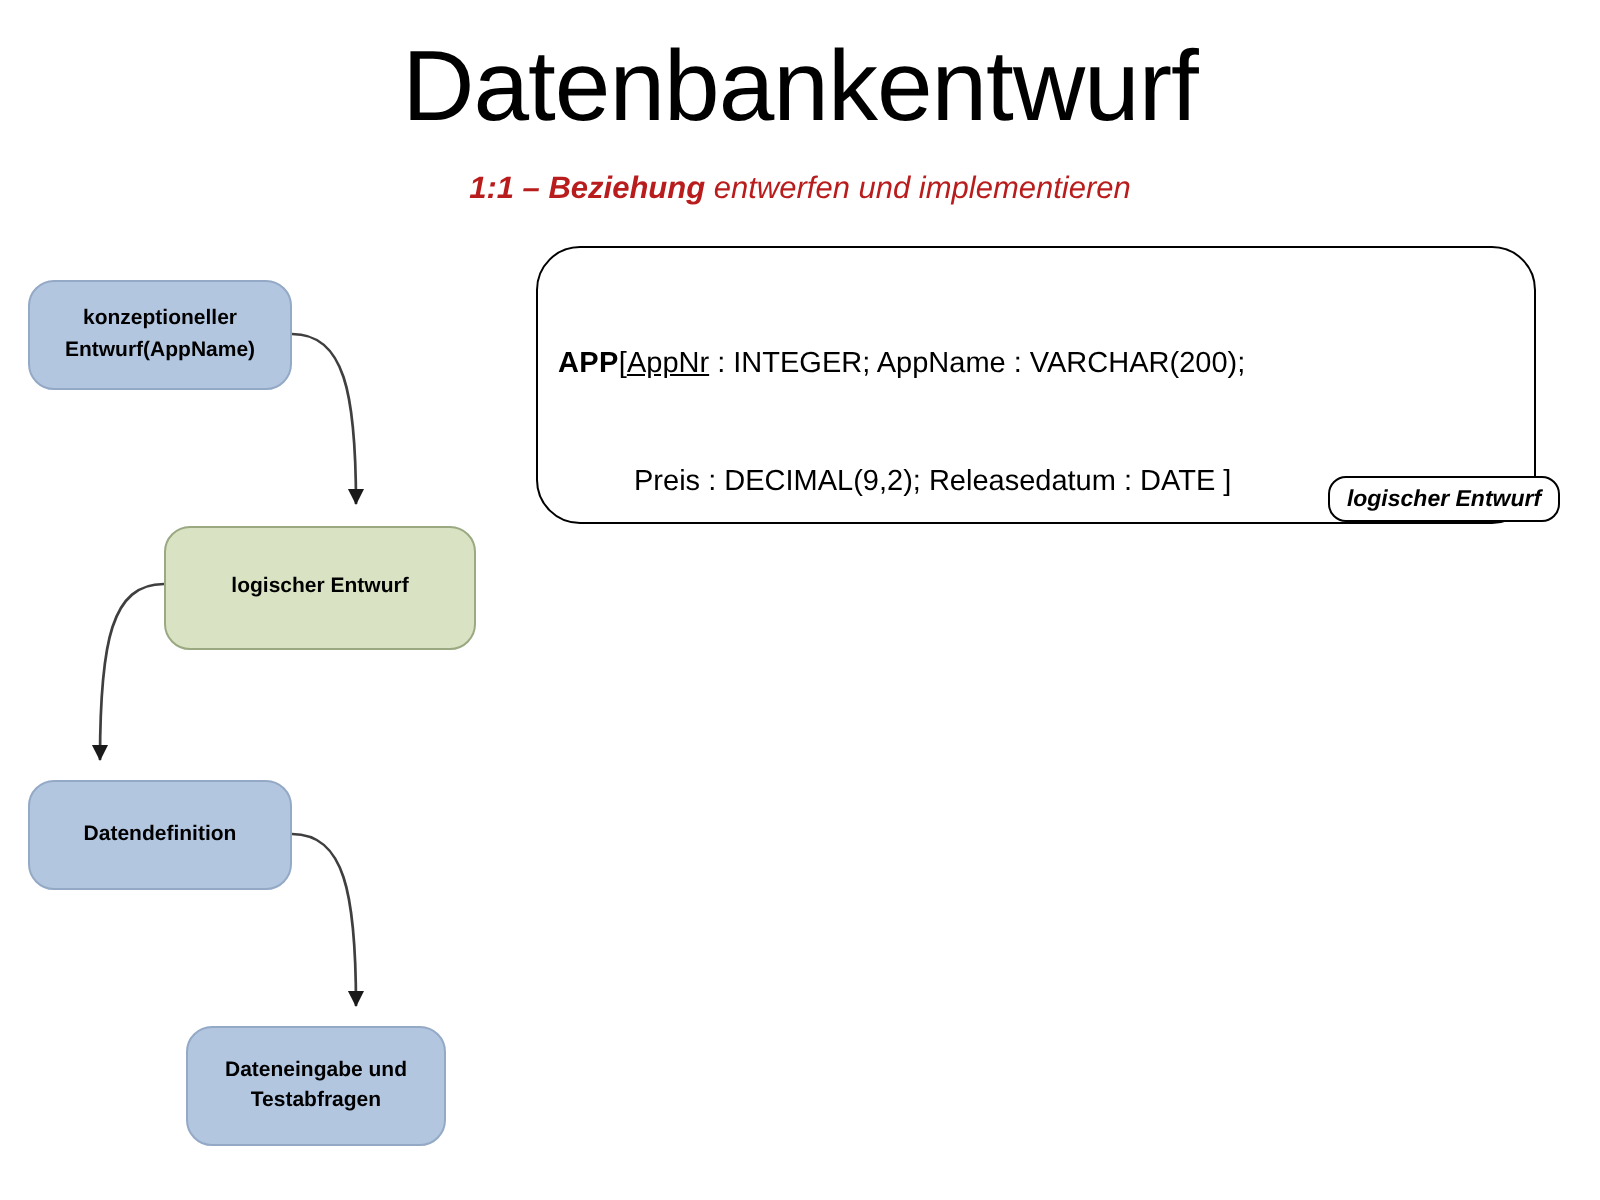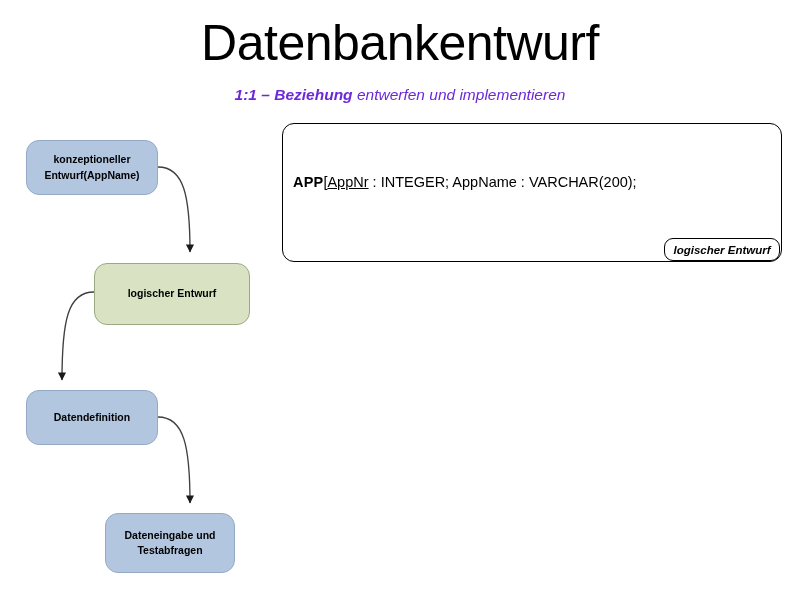--- a/index.html
+++ b/index.html
@@ -37,36 +37,36 @@
   }
 
   #subtitle {
     position: absolute;
     left: 0;
     top: 86px;
     width: 800px;
     text-align: center;
     font-size: 15.5px;
     line-height: 1.2;
-    color: #6d28d9;
+    color: #b91c1c;
     white-space: nowrap;
   }
   #subtitle .strong {
     font-weight: bold;
     font-style: italic;
   }
   #subtitle .em {
     font-style: italic;
     font-weight: 400;
   }
 
   
   #flow {
     position: absolute;
-    left: 12px;
+    left: 0;
     top: 0;
     width: 300px;
     height: 600px;
   }
   #flow-arrows {
     position: absolute;
     left: 0;
     top: 0;
     width: 300px;
     height: 600px;
@@ -92,28 +92,28 @@
   .flow-box.green { background: #d9e3c3; border-color: #9aa981; }
 
   #box-konzept { left: 14px;  top: 140px; width: 132px; height: 55px; }
   #box-logisch { left: 82px;  top: 263px; width: 156px; height: 62px; }
   #box-datendef{ left: 14px;  top: 390px; width: 132px; height: 55px; }
   #box-eingabe { left: 93px;  top: 513px; width: 130px; height: 60px; }
 
   
   #schema-panel {
     position: absolute;
-    left: 282px;
+    left: 268px;
     top: 123px;
     width: 500px;
     height: 139px;
     box-sizing: border-box;
     background: #ffffff;
     border: 1px solid #000000;
-    border-radius: 12px;
+    border-radius: 22px;
   }
 
   .relation {
     position: absolute;
     left: 10px;
     font-size: 14.5px;
     line-height: 1.35;
     color: #000000;
     white-space: pre;
   }
@@ -191,20 +191,21 @@
 
     <div id="box-datendef" class="flow-box blue">
       <span>Datendefinition</span>
     </div>
   </div>
 
   <div id="schema-panel">
 
     <div id="relation-app" class="relation">
       <span class="rel-line"><span class="rel-name">APP</span><span>[</span><span class="pk">AppNr</span><span> : INTEGER; AppName : VARCHAR(200);</span></span>
+      <span class="rel-line indent-app">Preis : DECIMAL(9,2); Releasedatum : DATE ]</span>
     </div>
 
     <div id="relation-titelbild" class="relation">
     </div>
   </div>
 
   <div id="stage-tag">logischer Entwurf</div>
 
 </div>
 

